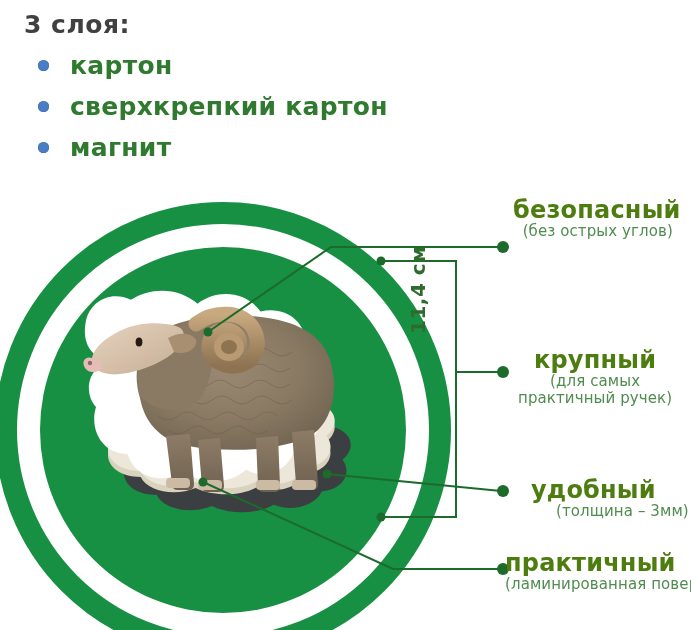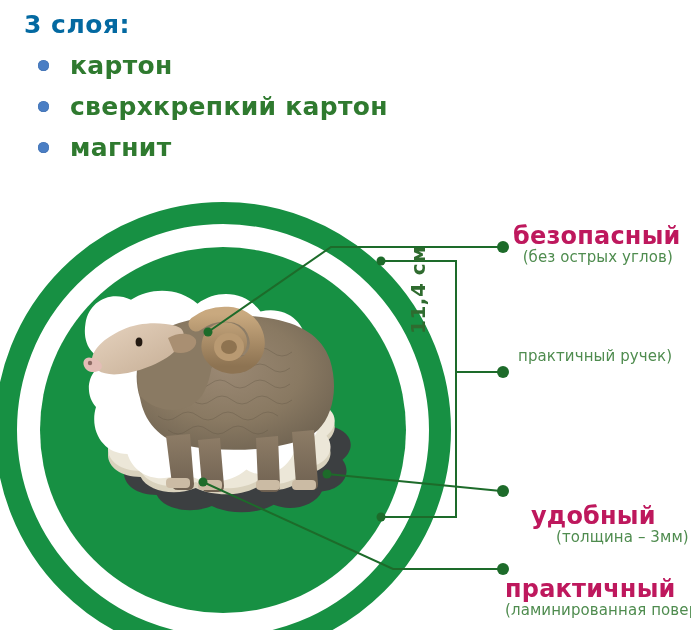--- a/index.html
+++ b/index.html
@@ -7,41 +7,41 @@
     width:691px;height:630px;background:#ffffff;overflow:hidden;
     font-family:"DejaVu Sans","Liberation Sans",sans-serif;
     position:relative;
   }
   #stage{position:absolute;left:0;top:0;width:691px;height:630px;overflow:hidden;}
 
   
   .legend{position:absolute;left:0;top:0;width:460px;}
   .legend-title{
     position:absolute;left:24px;top:10px;
-    font-size:25px;font-weight:bold;color:#0369a1;letter-spacing:.5px;
+    font-size:25px;font-weight:bold;color:#404040;letter-spacing:.5px;
     white-space:nowrap;
   }
   .legend-item{
     position:absolute;left:38px;
     font-size:25px;font-weight:bold;color:#2f7a2f;letter-spacing:.3px;
     white-space:nowrap;display:flex;align-items:center;gap:21px;
   }
   .legend-item .dot{
     width:11px;height:11px;border-radius:50%;background:#4a7ec4;flex:0 0 auto;
     box-shadow:0 0 0 .5px #3f6fb0 inset;
   }
   #li0{top:51px;}
   #li1{top:92px;}
   #li2{top:133px;align-items:center;}
 
   
   .callout{position:absolute;}
   .callout .main{
-    font-size:24px;font-weight:bold;color:#be185d;white-space:nowrap;
-    line-height:1.05;letter-spacing:.2px;margin-top:26px;
+    font-size:24px;font-weight:bold;color:#4d7c0f;white-space:nowrap;
+    line-height:1.05;letter-spacing:.2px;
   }
   .callout .sub{
     font-size:15px;color:#4f8c4f;white-space:nowrap;line-height:1.15;
     letter-spacing:.1px;
   }
   #c-safe{left:513px;top:198px;}
   #c-safe .sub{text-align:center;padding-left:2px;}
   #c-big{left:518px;top:348px;text-align:center;}
   #c-big .sub{text-align:center;}
   #c-conv{left:531px;top:478px;}
@@ -226,20 +226,22 @@
   </div>
 
   <div id="dim-text">11,4 см</div>
 
   <div class="callout" id="c-safe">
     <div class="main">безопасный</div>
     <div class="sub">(без острых углов)</div>
   </div>
 
   <div class="callout" id="c-big">
+    <div class="main">крупный</div>
+    <div class="sub">(для самых</div>
     <div class="sub sub2">практичный ручек)</div>
   </div>
 
   <div class="callout" id="c-conv">
     <div class="main">удобный</div>
     <div class="sub">(толщина – 3мм)</div>
   </div>
 
   <div class="callout" id="c-prac">
     <div class="main">практичный</div>

